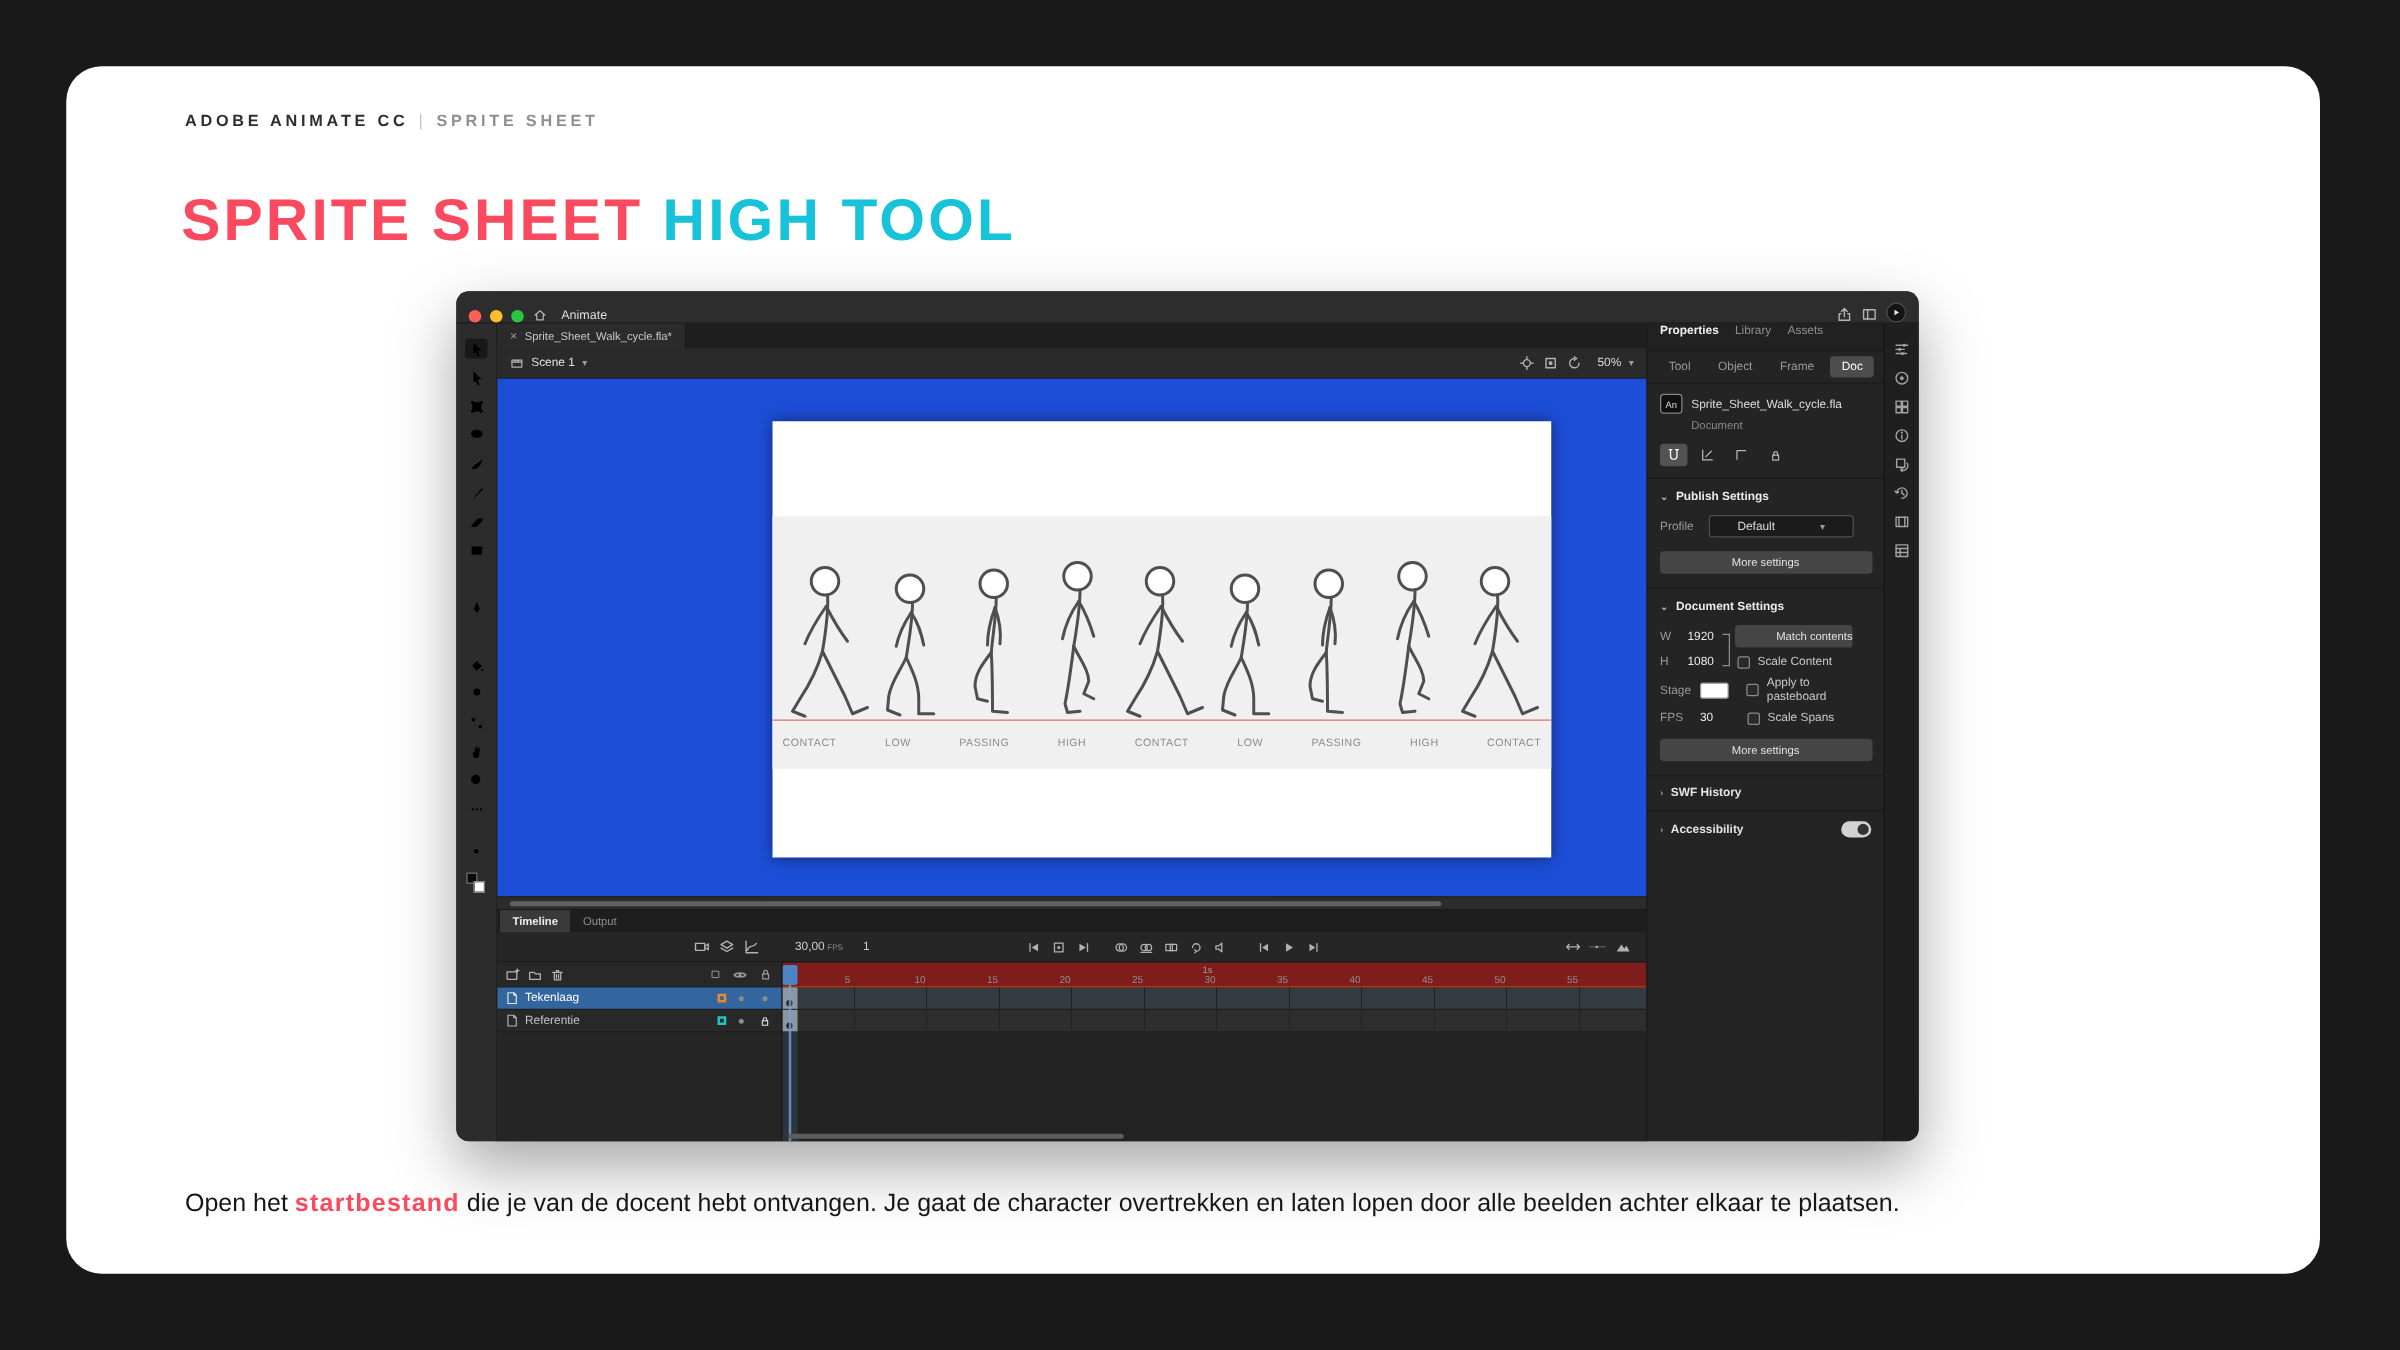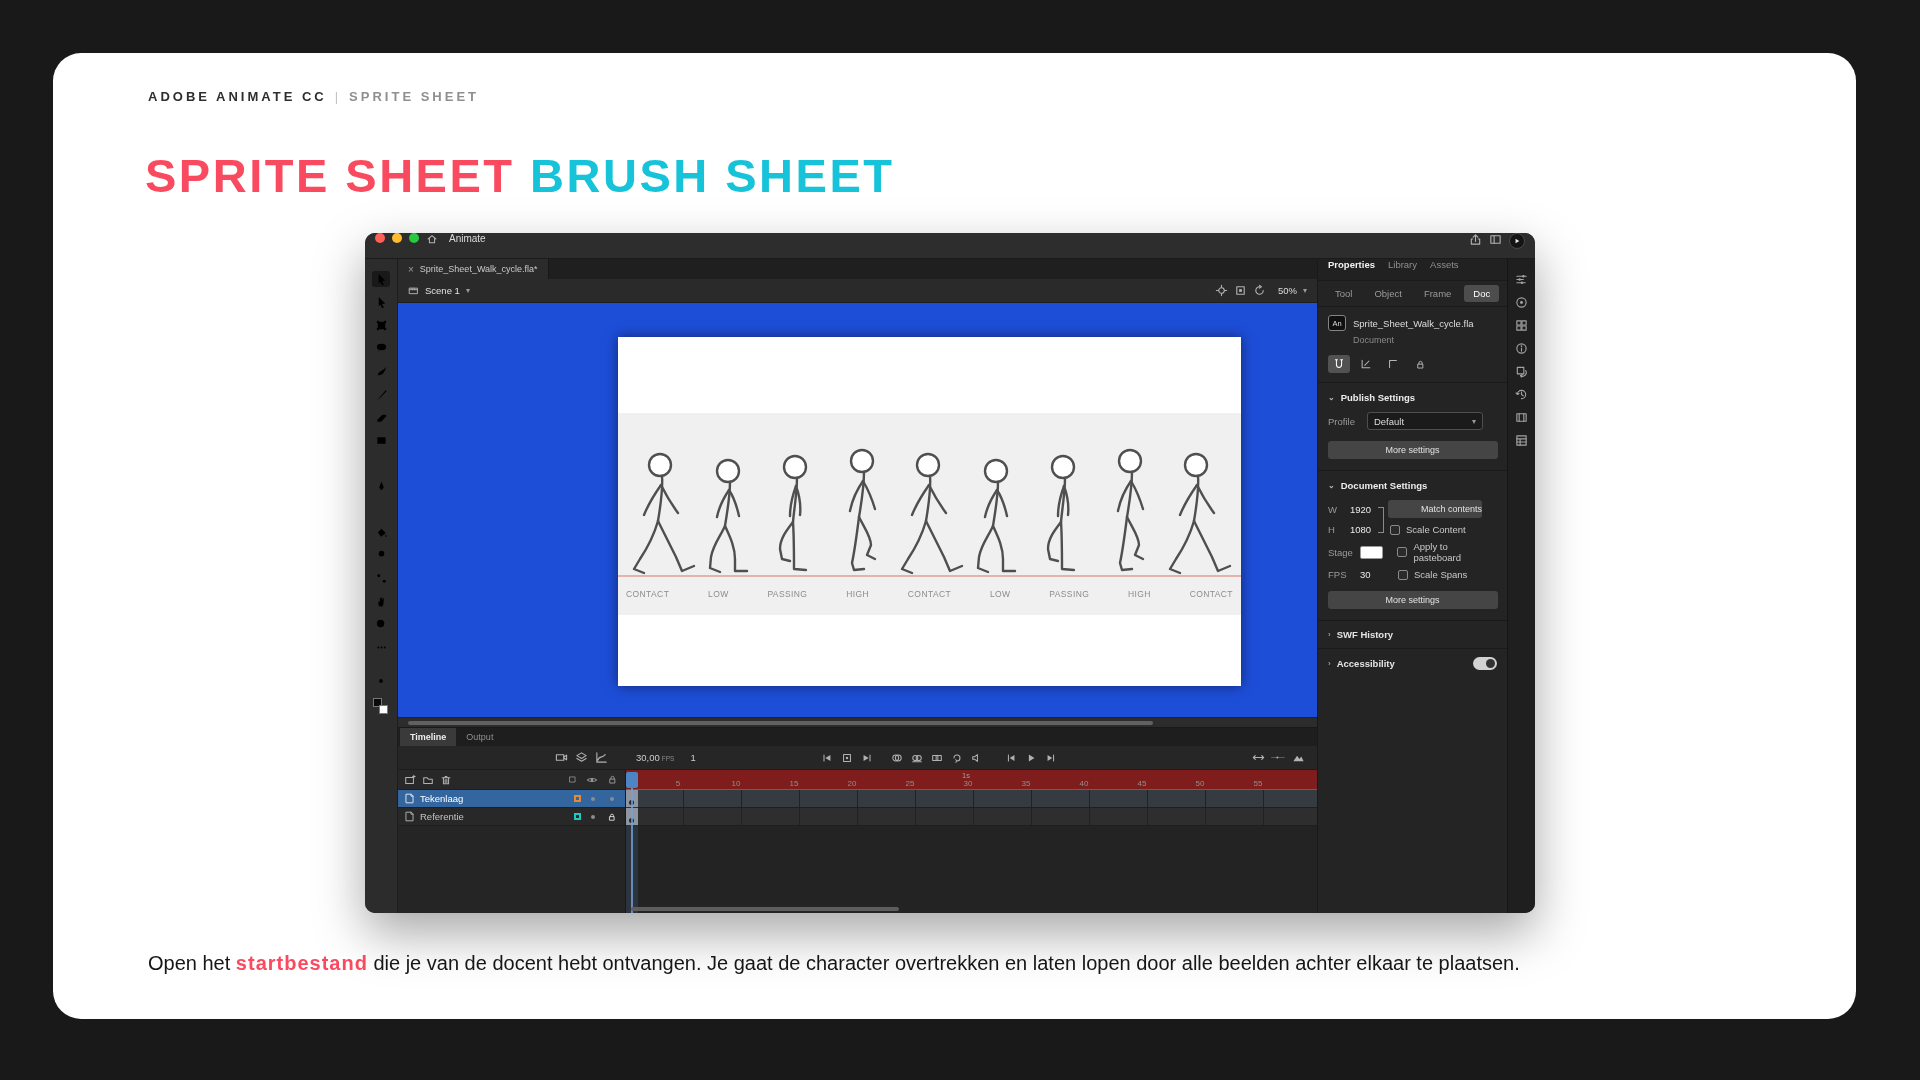--- a/index.html
+++ b/index.html
@@ -21,21 +21,21 @@
 
   
   .window { position:absolute; left:312px; top:180px; width:1170px; height:680px; background:#262626; border-radius:10px;
             overflow:hidden; box-shadow:0 20px 50px rgba(0,0,0,.35); font-size:9.5px; color:#cfcfcf; display:flex; flex-direction:column; }
 
   .ico { display:inline-flex; align-items:center; justify-content:center; color:#b2b2b2; }
   .ico svg { display:block; }
   .ico svg * { fill:none; stroke:currentColor; stroke-width:1.2; stroke-linecap:round; stroke-linejoin:round; }
   .ico svg .f { fill:currentColor; stroke:none; }
 
-  .titlebar { height:26px; background:#2d2d2d; border-bottom:1px solid #1b1b1b; display:flex; align-items:flex-start; padding:0 10px; gap:7px; flex:0 0 auto; }
+  .titlebar { height:26px; background:#2d2d2d; border-bottom:1px solid #1b1b1b; display:flex; align-items:flex-end; padding:0 10px; gap:7px; flex:0 0 auto; }
   .light { width:10px; height:10px; border-radius:50%; }
   .light.r { background:#ff5f57; } .light.y { background:#febc2e; } .light.g { background:#28c840; }
   .app-name { font-size:10px; color:#dddddd; margin-left:4px; }
   .tb-spacer { flex:1; }
   .circle-btn { width:16px; height:16px; border-radius:50%; background:#141414; border:1px solid #4a4a4a; display:flex; align-items:center; justify-content:center; color:#e8e8e8; }
 
   .win-body { flex:1; display:flex; min-height:0; }
 
   
   .rail { width:33px; flex:0 0 auto; background:#2c2c2c; border-right:1px solid #1d1d1d; display:flex; flex-direction:column; align-items:center; padding-top:12px; gap:7px; }
@@ -119,21 +119,21 @@
   .an-badge { width:18px; height:16px; background:#101010; border:1px solid #858585; border-radius:3px; display:flex; align-items:center; justify-content:center; font-size:7.5px; color:#dddddd; }
   .file-name { color:#dddddd; }
   .file-kind { margin:2px 0 8px 35px; color:#8a8a8a; font-size:9px; }
   .snap-row { display:flex; gap:5px; padding:2px 10px 9px; border-bottom:1px solid #1a1a1a; }
   .snap-btn { width:22px; height:18px; border-radius:3px; display:flex; align-items:center; justify-content:center; color:#b5b5b5; }
   .snap-btn.active { background:#525252; color:#ffffff; }
   .sect { display:flex; align-items:center; gap:6px; padding:9px 10px 6px; color:#ececec; font-weight:700; }
   .sect .caret { font-size:8px; color:#bbbbbb; }
   .prow { display:flex; align-items:center; gap:6px; padding:3px 10px; }
   .plabel { color:#9a9a9a; }
-  .select { width:116px; height:18px; margin-left:6px; background:#1b1b1b; border:1px solid #4e4e4e; border-radius:3px; display:flex; align-items:center; padding:0 6px; color:#dddddd; }
+  .select { width:116px; height:18px; margin-left:6px; background:#1b1b1b; border:1px solid #4e4e4e; border-radius:3px; display:flex; align-items:center; padding:0 22px; color:#dddddd; }
   .select .caret { margin-left:auto; }
   .btn { background:#454545; color:#e2e2e2; border-radius:3px; font-size:9px; text-align:center; padding:4px 0; }
   .btn.wide { width:170px; margin:8px auto 11px; }
   .docset { position:relative; }
   .dim-label { width:16px; color:#9a9a9a; }
   .dim-value { width:30px; color:#eaeaea; }
   .bracket { position:absolute; left:60px; top:10px; width:6px; height:26px; border:1px solid #8a8a8a; border-left:none; }
   .btn.match { width:94px; margin-left:2px;text-align:right; }
   .cb { width:10px; height:10px; border:1px solid #8a8a8a; border-radius:2px; background:#2a2a2a; flex:0 0 auto; }
   .cb-label { color:#c9c9c9; }
@@ -150,21 +150,21 @@
 </head>
 <body>
 
 <div class="card">
 
   <div class="eyebrow">
     <span>ADOBE ANIMATE CC</span><span class="sep">|</span><span class="tag">SPRITE SHEET</span>
   </div>
 
   <div class="big-title">
-    <span class="t1">SPRITE SHEET </span><span class="t2">BRUSH SHEET</span>
+    <span class="t1">SPRITE SHEET </span><span class="t2">HIGH TOOL</span>
   </div>
 
   <div class="window">
 
     <div class="titlebar">
       <div class="light r"></div>
       <div class="light y"></div>
       <div class="light g"></div>
       <span class="ico">
           <svg width="12" height="12" viewBox="0 0 14 14">

